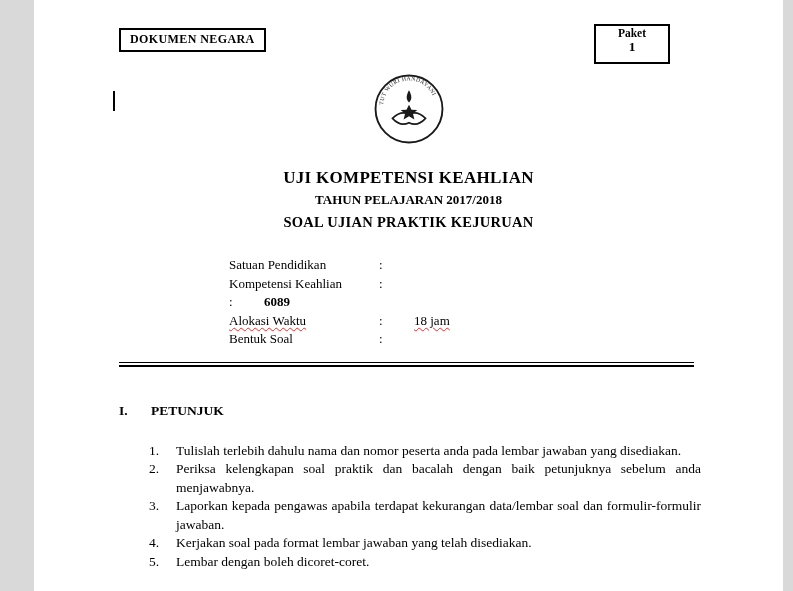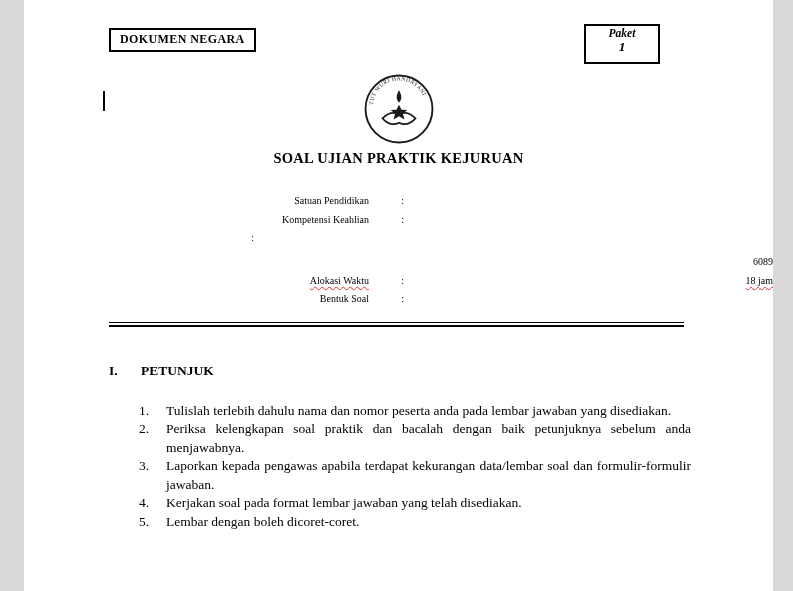--- a/index.html
+++ b/index.html
@@ -9,21 +9,21 @@
     background: #d9d9d9;
     overflow: hidden;
   }
   .workspace {
     position: relative;
     width: 793px; height: 591px;
     background: #d9d9d9;
   }
   .page {
     position: absolute;
-    left: 24px; top: 0;
+    left: 34px; top: 0;
     width: 749px; height: 591px;
     background: #ffffff;
     overflow: hidden;
   }
   
   .doc-negara-box {
     position: absolute;
     left: 85px; top: 28px;
     border: 2px solid #000;
     padding: 2px 9px 3px 9px;
@@ -32,44 +32,43 @@
     letter-spacing: 0.4px;
     background: #fff;
   }
   .paket-box {
     position: absolute;
     left: 560px; top: 24px;
     width: 76px; height: 40px;
     border: 2px solid #000;
     background: #fff;
     text-align: center;
-    font-style: italic;
   }
   .paket-label { font-weight: bold; font-size: 11.5px; display: block; margin-top: 1px; }
   .paket-number { font-weight: bold; font-size: 13.5px; display: block; line-height: 15px; }
   
   .text-cursor {
     position: absolute;
     left: 79px; top: 91px;
     width: 2px; height: 20px;
     background: #000;
   }
   
   .logo-wrap { width: 72px; height: 72px; margin: 73px auto 0 auto; }
   
   .title-1 { text-align: center; font-weight: bold; font-size: 17px; line-height: 22px; margin-top: 22px; letter-spacing: 0.3px; }
   .title-2 { text-align: center; font-weight: bold; font-size: 13px; line-height: 18px; margin-top: 2px; }
   .title-3 { text-align: center; font-weight: bold; font-size: 14.5px; line-height: 19px; margin-top: 4px; letter-spacing: 0.3px; }
   
-  .details { margin: 24px 0 0 195px; font-size: 10px; text-align: right; }
+  .details { margin: 24px 0 0 195px; font-size: 13px; }
   .details .row { display: flex; line-height: 18.6px; }
   .details .lbl { width: 150px; }
   .details .col { width: 35px; }
   .details .val { flex: 1; }
-  .bold { font-weight: normal; margin-top: 24px; }
+  .bold { font-weight: bold; }
   .wavy-red {
     text-decoration: underline;
     text-decoration-style: wavy;
     text-decoration-color: #e03030;
     text-decoration-thickness: 1px;
     text-underline-offset: 2px;
     margin-top: 32px;
   }
   
   .double-rule {
@@ -110,20 +109,22 @@
         <path id="arcTop" d="M 16,58 A 36,36 0 1 1 84,58" fill="none"></path>
         <text font-size="8" letter-spacing="0.5" fill="#1a1a1a" font-family="Liberation Serif, serif">
           <textPath href="#arcTop" startOffset="10%">TUT WURI HANDAYANI</textPath>
         </text>
         <path d="M50 24 C46 31 45.5 37 50 41 C54.5 37 54 31 50 24 Z" fill="#1a1a1a"></path>
         <path d="M50 44 L53.5 51 L61.5 51.5 L55.5 56.5 L57.5 64.5 L50 60 L42.5 64.5 L44.5 56.5 L38.5 51.5 L46.5 51 Z" fill="#1a1a1a"></path>
         <path d="M27 63 Q38 52 50 57 Q62 52 73 63 Q62 75 50 69 Q38 75 27 63 Z" fill="none" stroke="#1a1a1a" stroke-width="2.2"></path>
       </svg>
     </div>
 
+    <div class="title-1">UJI KOMPETENSI KEAHLIAN</div>
+    <div class="title-2">TAHUN PELAJARAN 2017/2018</div>
     <div class="title-3">SOAL UJIAN PRAKTIK KEJURUAN</div>
 
     <div class="details">
       <div class="row">
         <span class="lbl">Satuan Pendidikan</span>
         <span class="col">:</span>
       </div>
       <div class="row">
         <span class="lbl">Kompetensi Keahlian</span>
         <span class="col">:</span>

